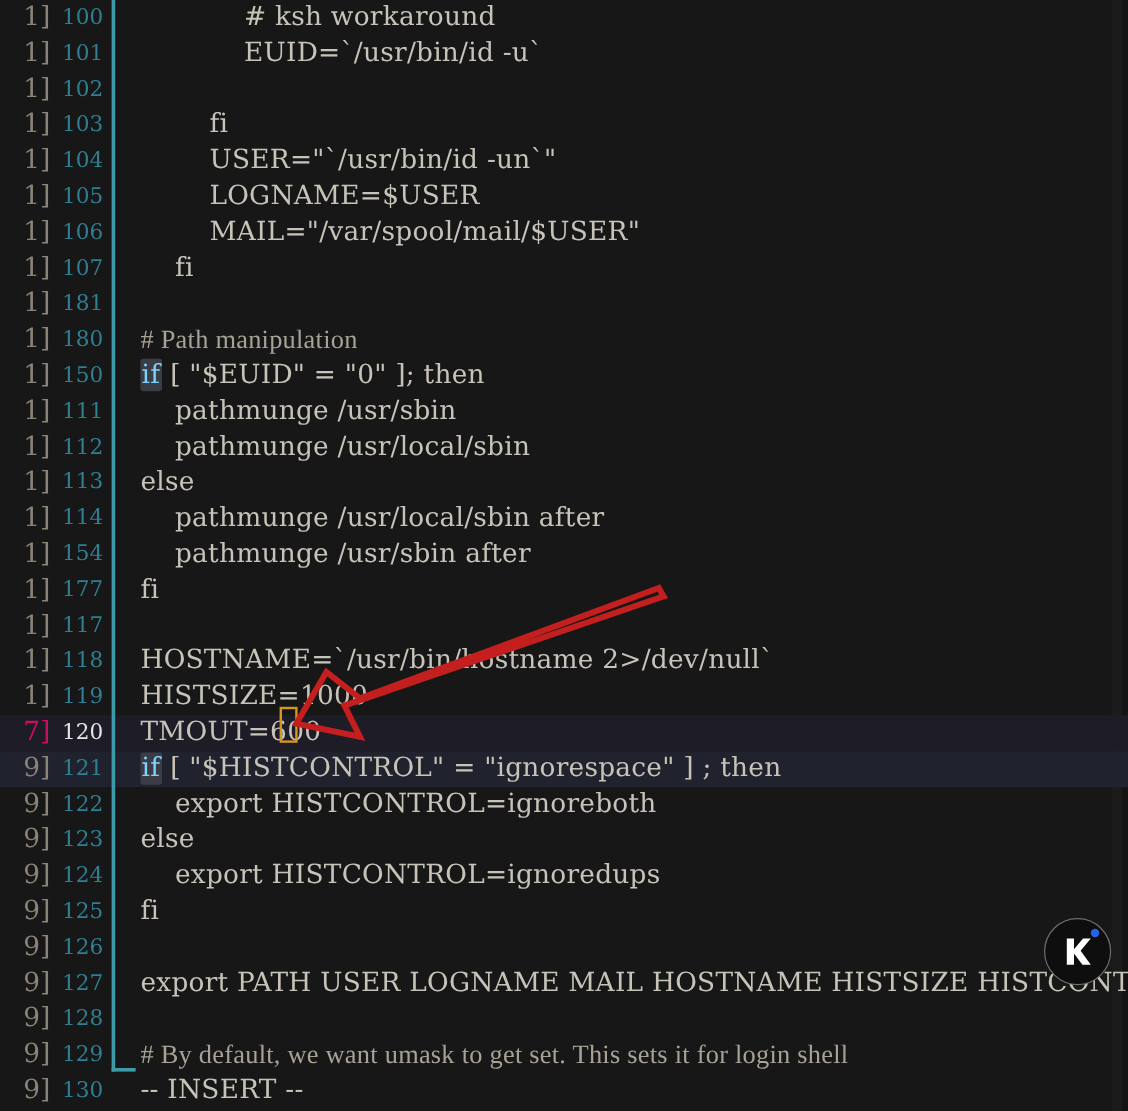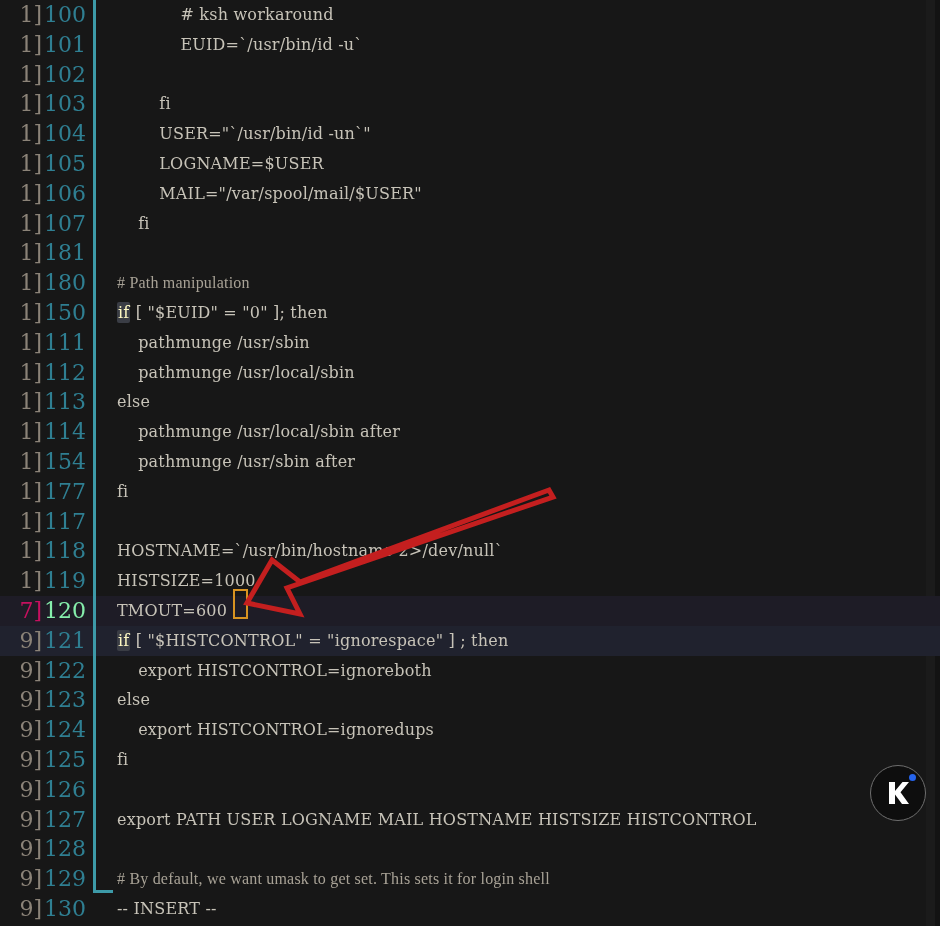--- a/index.html
+++ b/index.html
@@ -69,37 +69,37 @@
   }
   .gutter-cut.accent { color: #c7105f; }
 
   
   .lineno {
     position: absolute;
     left: 42px; top: 0;
     width: 44px;
     text-align: right;
     color: #2f7f92;
-    font-size: 22px;
-  }
-  .lineno.accent { color: #86efac; }
+    font-size: 18px;
+  }
+  .lineno.accent { color: #e5e5e5; }
 
   
   .code {
     position: absolute;
     left: 117px; top: 0;
     color: #c7c3b8;
-    font-size: 16px;
+    font-size: 22px;
     white-space: pre;
     letter-spacing: 0.2px;
   }
   .code .cmt { color: #a8a296; font-family: Liberation Serif, serif; }
   .code .kw-hl {
     background: #3a3d45;
-    color: #fef9c3;
+    color: #7dd3fc;
     padding: 1px 1px;
     border-radius: 2px;
   }
 
   
   .indent-guide {
     position: absolute;
     left: 93px;
     top: 0;
     width: 3px;

